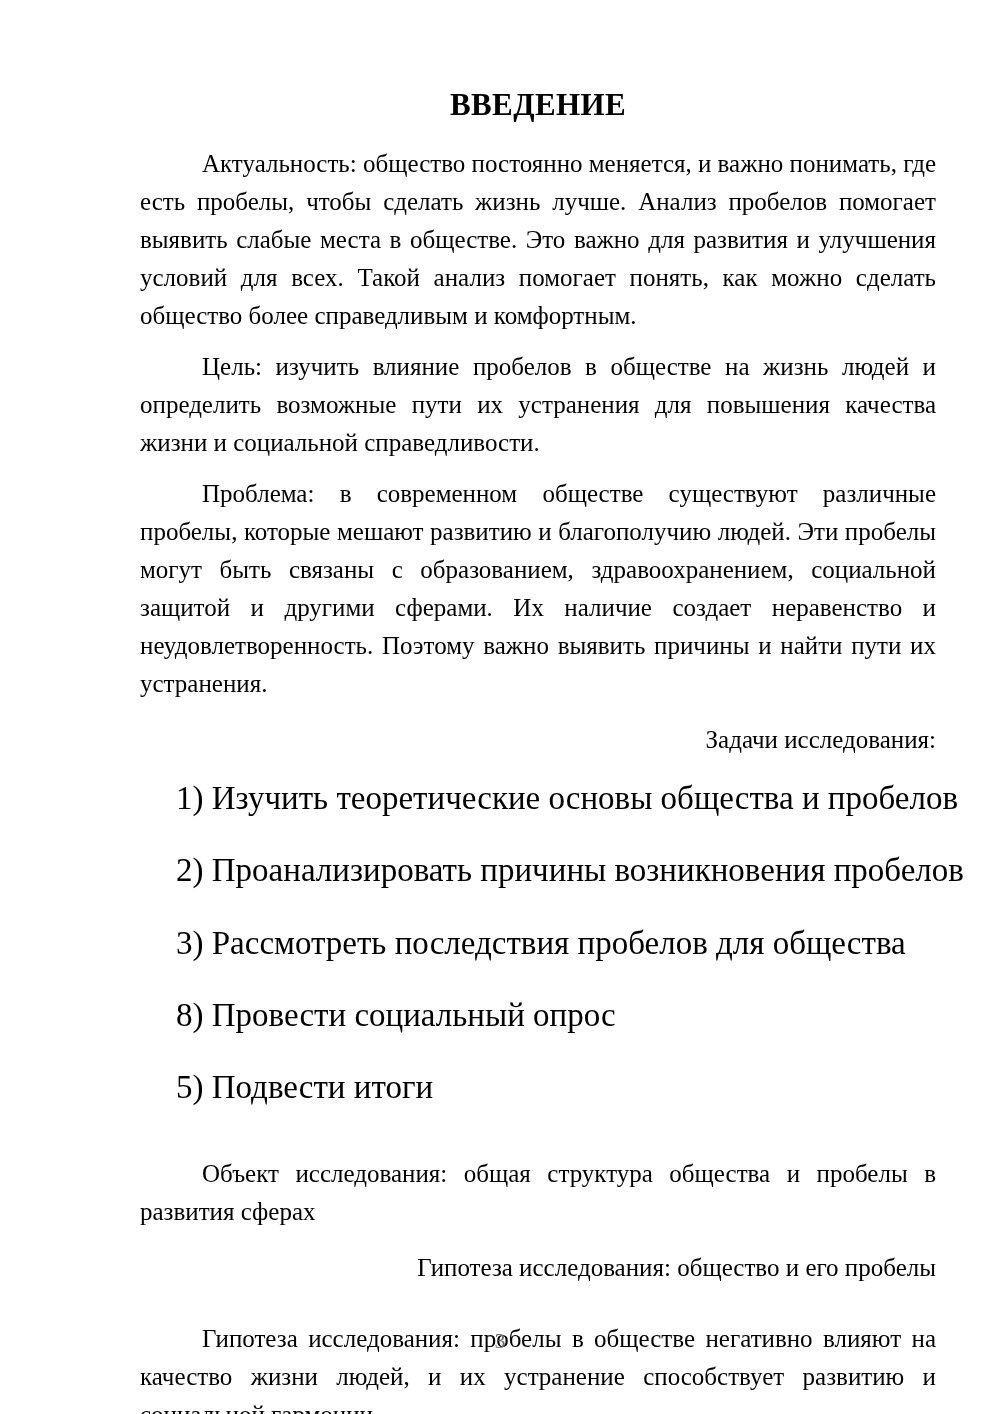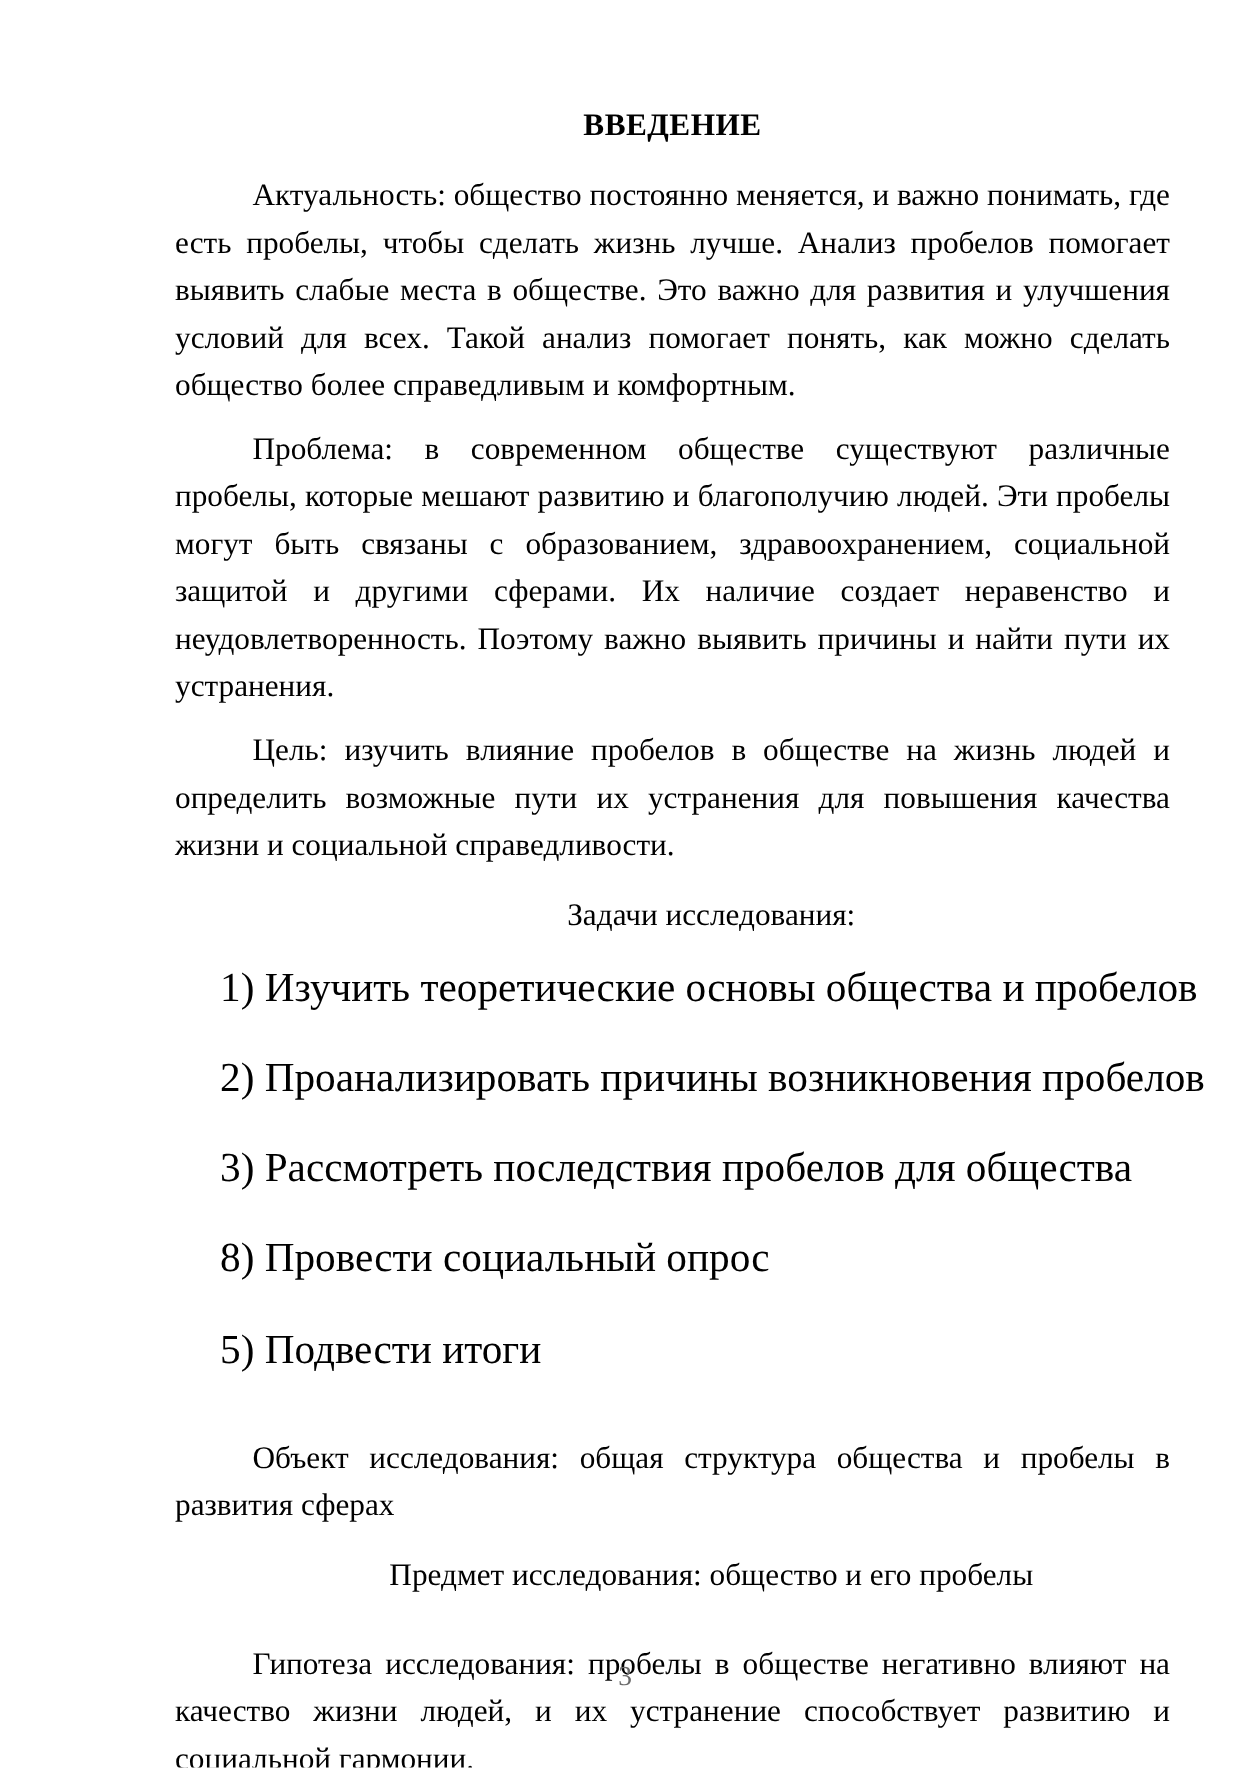--- a/index.html
+++ b/index.html
@@ -26,42 +26,42 @@
   }
 
   .content {
     position: absolute;
     left: 140px;
     top: 86px;
     width: 796px;
   }
 
   .doc-title {
-    font-size: 25px;
+    font-size: 31px;
     font-weight: bold;
     text-align: center;
     letter-spacing: 0.4px;
     margin: 0 0 22px 0;
     line-height: 1.2;
   }
 
   .para {
     font-size: 25px;
     line-height: 1.52;
     text-align: justify;
     text-justify: inter-word;
     text-indent: 62px;
     margin: 13px 0 12px 0;
     hyphens: none;
   }
 
   .subhead {
     font-size: 25px;
     line-height: 1.52;
-    text-align: center;
+    text-align: right;
     text-indent: 62px;
     margin: 0 0 14px 0;
   }
 
   .list {
     list-style: none;
     margin: 0 0 14px 0;
     padding: 0;
   }
 
@@ -96,43 +96,43 @@
 <body>
 
 <div class="page">
 
   <div class="content">
 
     <h1 class="doc-title">ВВЕДЕНИЕ</h1>
 
     <p class="para">Актуальность: общество постоянно меняется, и важно понимать, где есть пробелы, чтобы сделать жизнь лучше. Анализ пробелов помогает выявить слабые места в обществе. Это важно для развития и улучшения условий для всех. Такой анализ помогает понять, как можно сделать общество более справедливым и комфортным.</p>
 
+    <p class="para">Цель: изучить влияние пробелов в обществе на жизнь людей и определить возможные пути их устранения для повышения качества жизни и социальной справедливости.</p>
+
     <p class="para">Проблема: в современном обществе существуют различные пробелы, которые мешают развитию и благополучию людей. Эти пробелы могут быть связаны с образованием, здравоохранением, социальной защитой и другими сферами. Их наличие создает неравенство и неудовлетворенность. Поэтому важно выявить причины и найти пути их устранения.</p>
-
-    <p class="para">Цель: изучить влияние пробелов в обществе на жизнь людей и определить возможные пути их устранения для повышения качества жизни и социальной справедливости.</p>
 
     <div class="gap-sm"></div>
 
     <p class="subhead">Задачи исследования:</p>
 
     <ul class="list">
       <li class="list-item">1) Изучить теоретические основы общества и пробелов</li>
       <li class="list-item">2) Проанализировать причины возникновения пробелов</li>
       <li class="list-item">3) Рассмотреть последствия пробелов для общества</li>
       <li class="list-item">8) Провести социальный опрос</li>
       <li class="list-item">5) Подвести итоги</li>
     </ul>
 
     <div class="gap-md"></div>
 
     <p class="para">Объект исследования: общая структура общества и пробелы в развития сферах</p>
 
     <div class="gap-sm"></div>
 
-    <p class="subhead">Предмет исследования: общество и его пробелы</p>
+    <p class="subhead">Гипотеза исследования: общество и его пробелы</p>
 
     <div class="gap-sm"></div>
 
     <p class="para">Гипотеза исследования: пробелы в обществе негативно влияют на качество жизни людей, и их устранение способствует развитию и социальной гармонии.</p>
 
     <div class="gap-sm"></div>
 
     <p class="subhead">Методы исследования:</p>
 
     <ul class="list">

